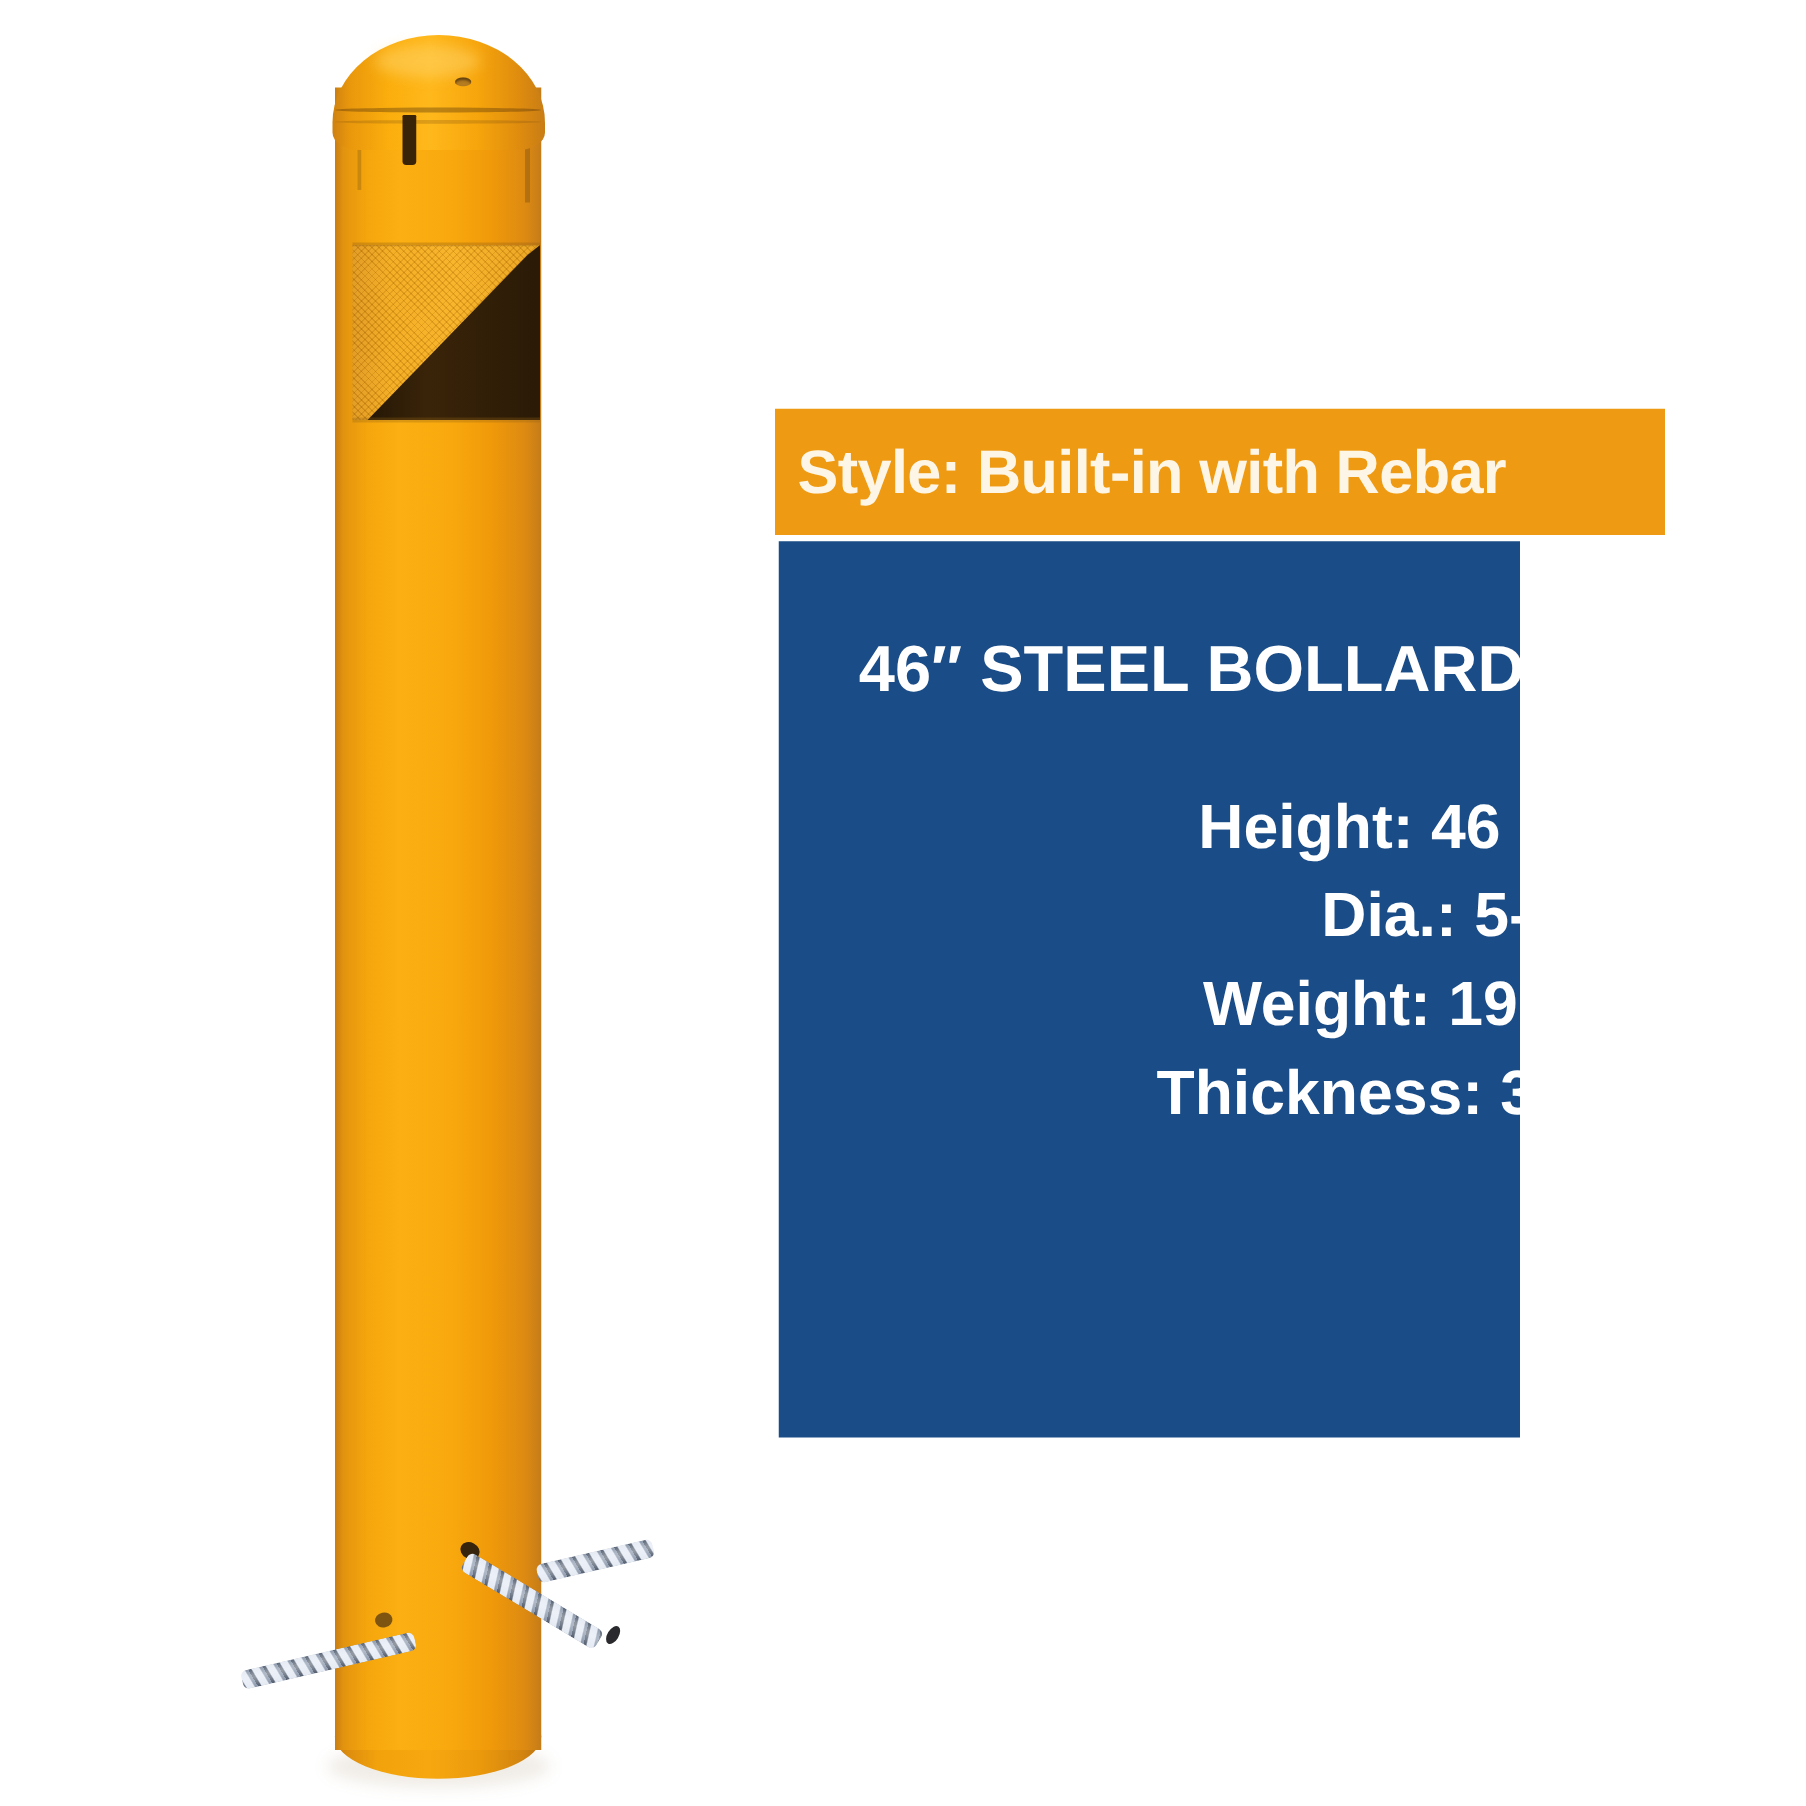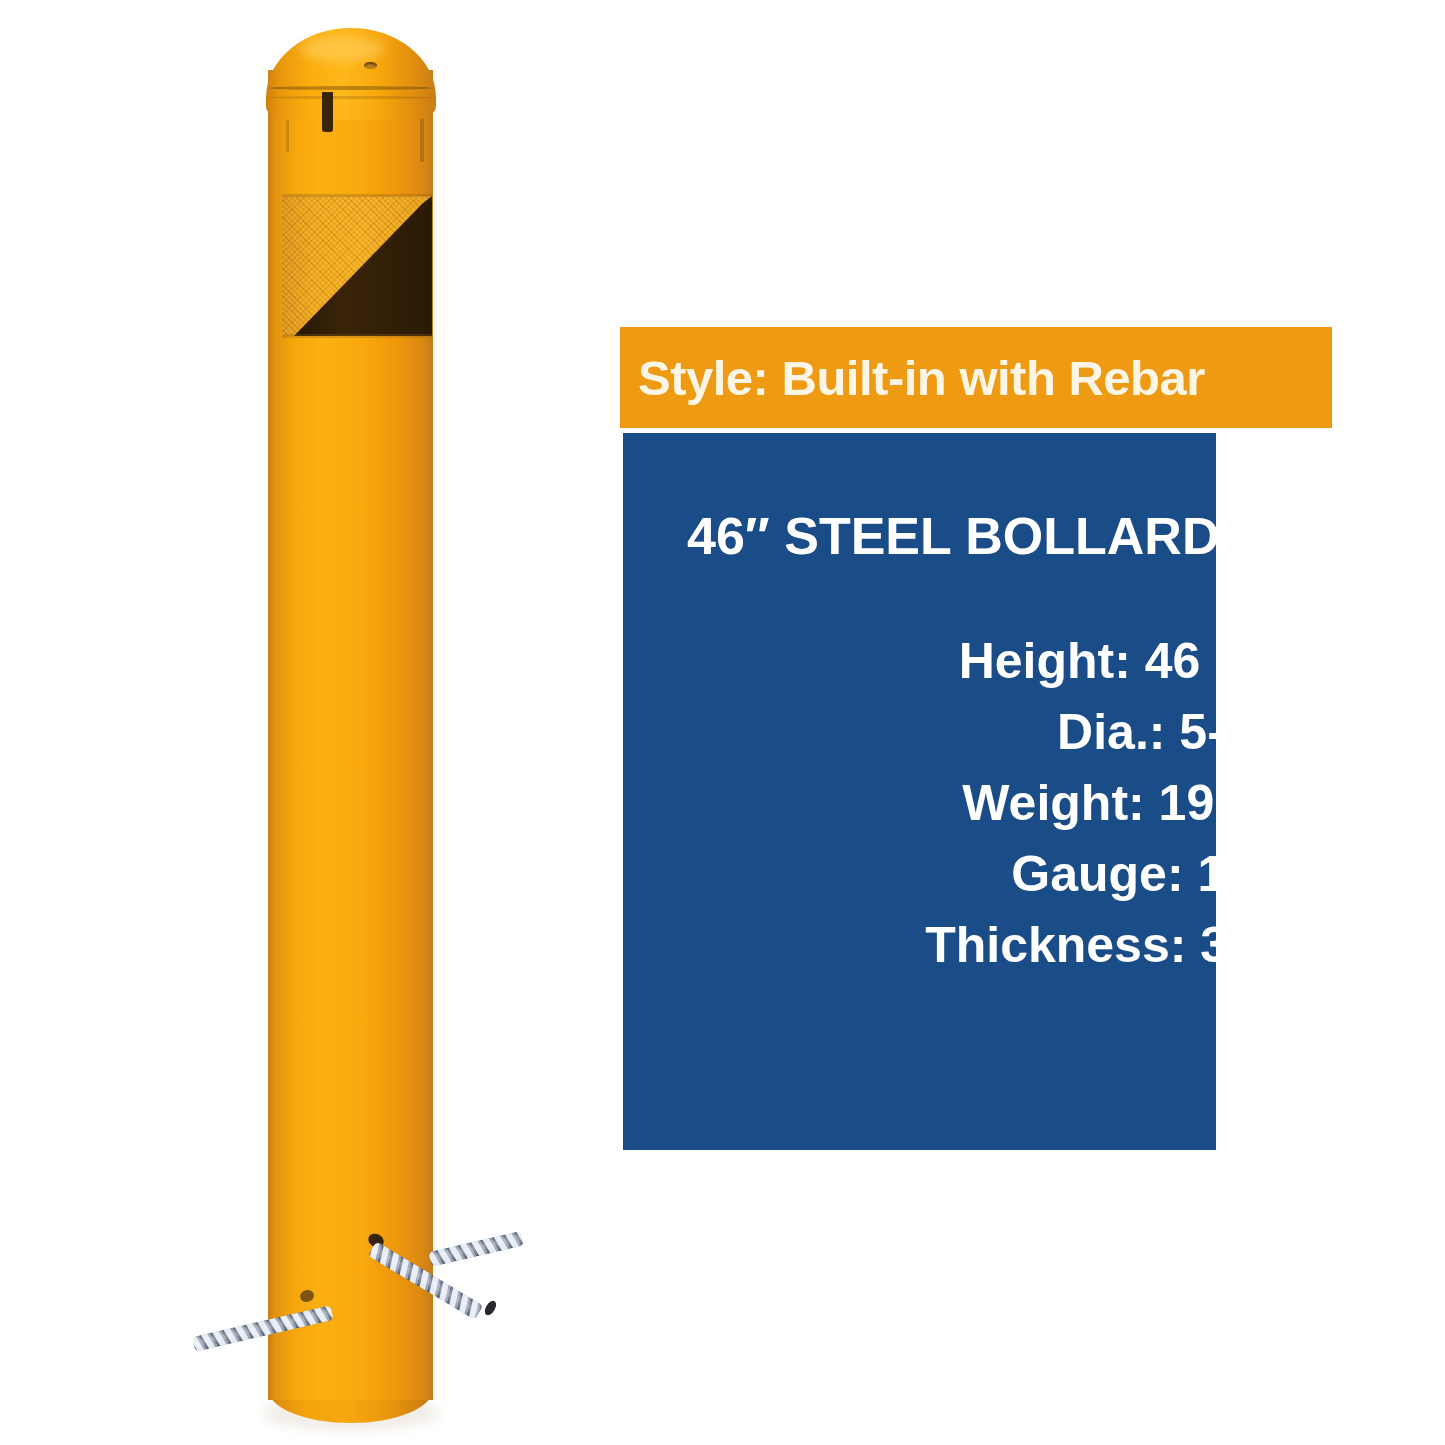--- a/index.html
+++ b/index.html
@@ -364,20 +364,19 @@
     </div>
 
     <div class="spec-body">
 
       <div class="spec-title">46″ STEEL BOLLARD</div>
 
       <div class="spec-lines">
         <div class="spec-line">Height: 46 inch</div>
         <div class="spec-line">Dia.: 5-1/2"</div>
         <div class="spec-line">Weight: 19 Lbs</div>
-        <div class="spec-line">Gauge: 11Ga</div>
         <div class="spec-line">Thickness: 3mm</div>
       </div>
 
     </div>
   </div>
 
 </div>
 
 </body></html>

